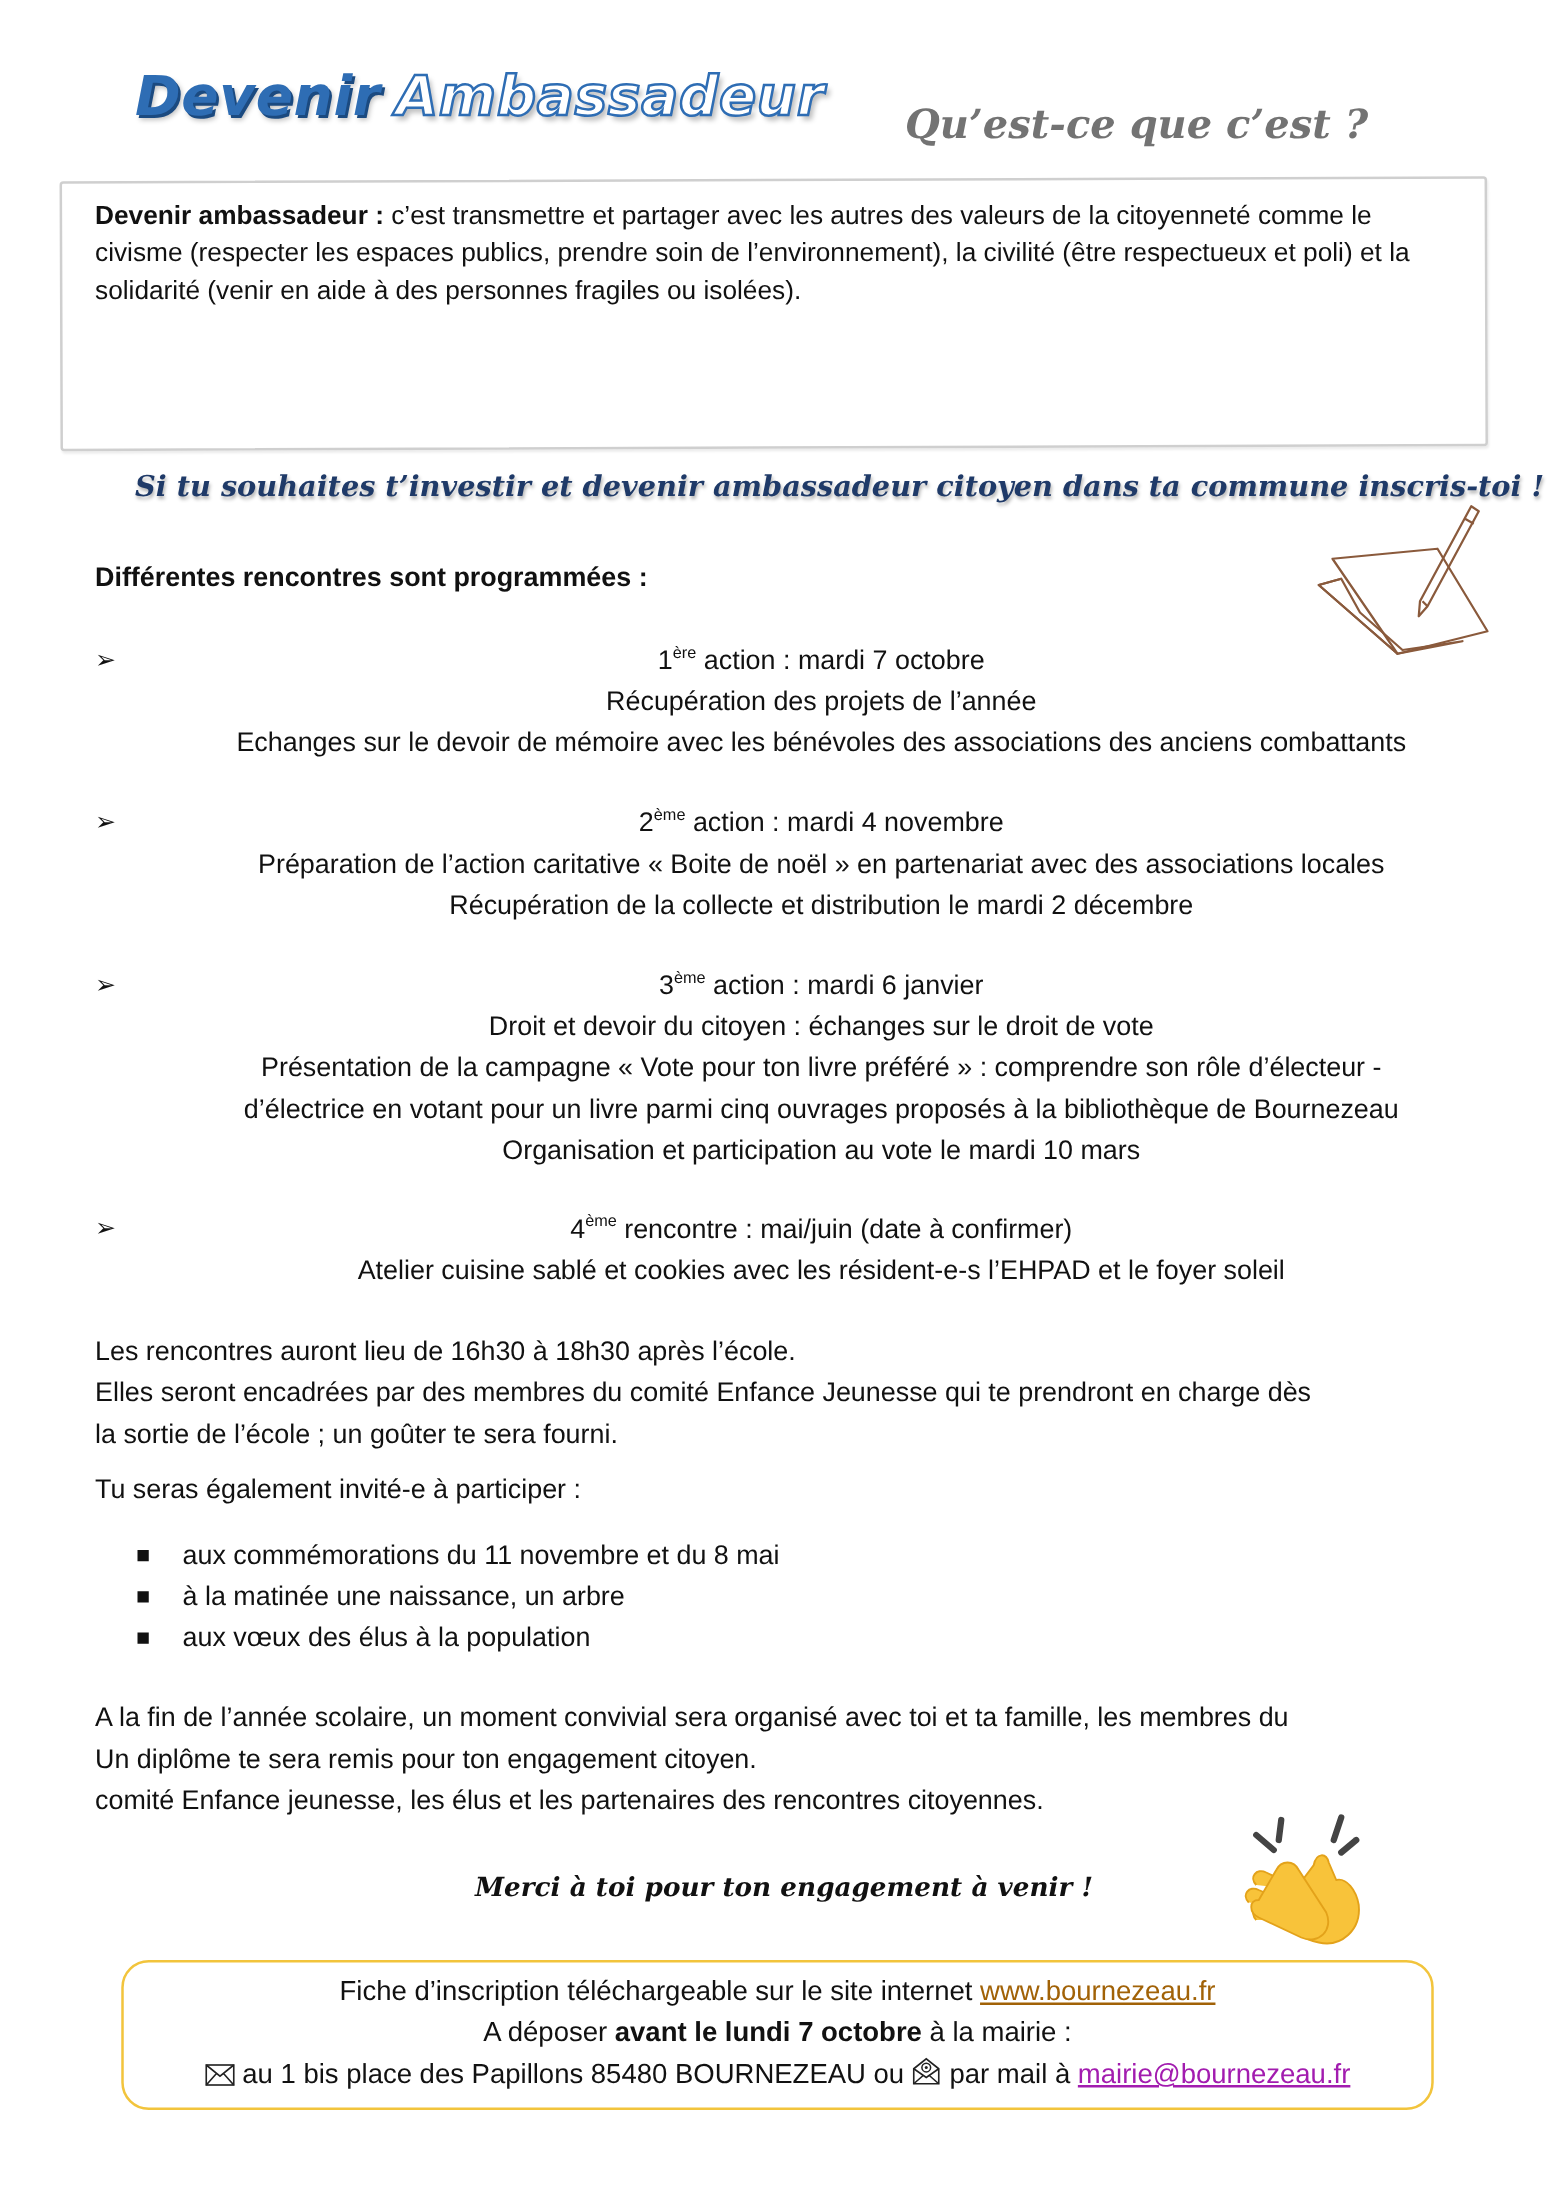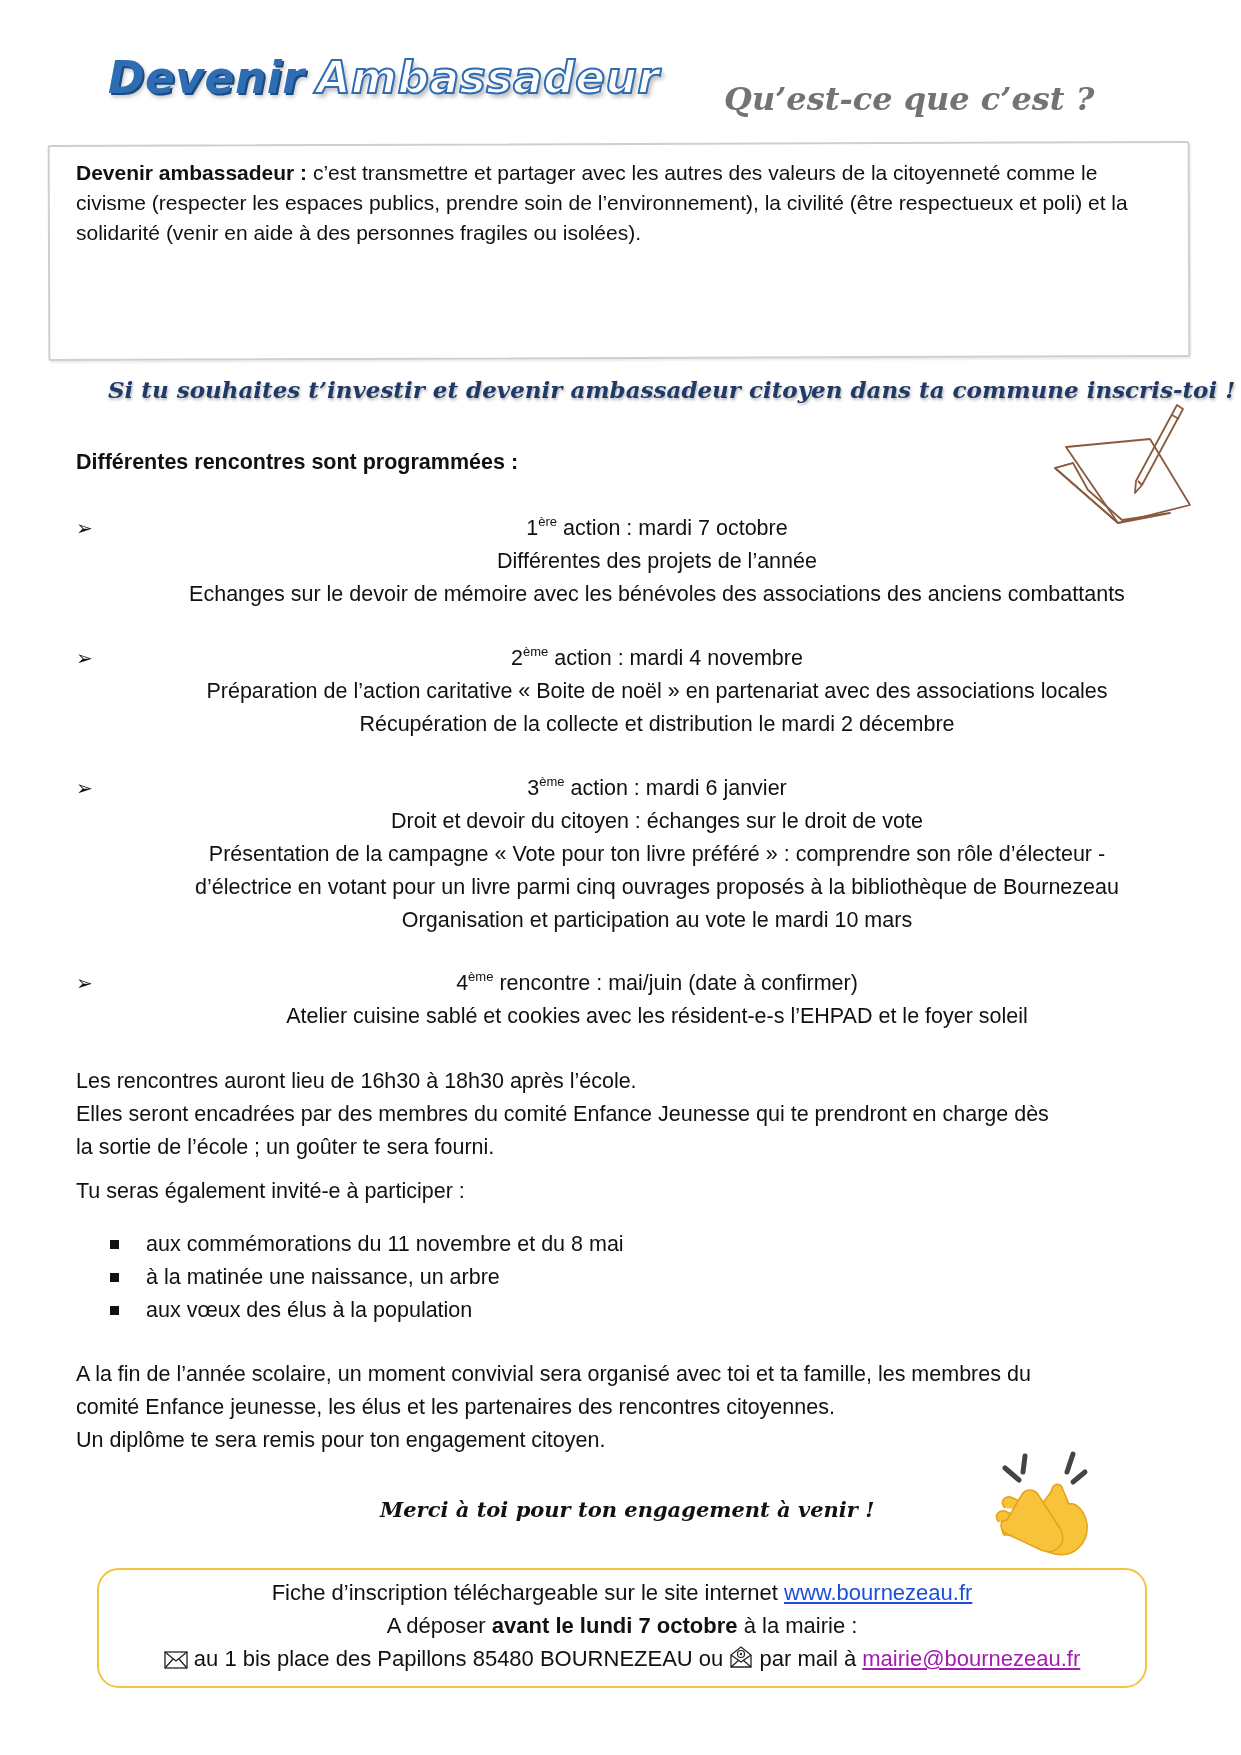--- a/index.html
+++ b/index.html
@@ -25,21 +25,21 @@
     .action .lines { position: absolute; left: 36px; top: 0; width: 1090px; text-align: center; }
     .action sup { font-size: 13px; vertical-align: 9px; line-height: 0; }
     .para { left: 76px; width: 1110px; }
     .bullets { left: 110px; }
     .bullets .b { display: flex; align-items: center; }
     .bullets .sq { width: 9px; height: 9px; background: #111; margin-right: 27px; }
     .merci { left: 380px; top: 1497px; font-family: "DejaVu Serif", serif; font-style: italic; font-weight: bold;
              font-size: 21px; white-space: nowrap; }
     .info-box { left: 97px; top: 1568px; width: 1046px; height: 116px; border: 2px solid #f2c43c; border-radius: 22px; }
     .info-text { left: 97px; top: 1576px; width: 1050px; text-align: center; font-size: 22px; line-height: 33px; }
-    .link { color: #1d4ed8; text-decoration: underline; }
+    .link { color: #a16207; text-decoration: underline; }
     .mail-link { color: #a21caf; text-decoration: underline; }
     .ico { display: inline-block; vertical-align: -3px; }
   </style>
 </head>
 <body>
 
 <div class="abs title-main">
   <span class="w1">Devenir</span><span class="w2">Ambassadeur</span>
 </div>
 <div class="abs title-q">Qu’est-ce que c’est ?</div>
@@ -61,21 +61,21 @@
     <path d="M108 86 L112 90"></path>
   </svg>
 </div>
 
 <div class="abs body-text heading">Différentes rencontres sont programmées :</div>
 
 <div class="abs body-text action" style="top:512px;">
   <span class="arrow">➢</span>
   <div class="lines">
     <div><span>1</span><sup>ère</sup><span> action : mardi 7 octobre</span></div>
-    <div>Différentes des projets de l’année</div>
+    <div>Récupération des projets de l’année</div>
     <div>Echanges sur le devoir de mémoire avec les bénévoles des associations des anciens combattants</div>
   </div>
 </div>
 
 <div class="abs body-text action" style="top:642px;">
   <span class="arrow">➢</span>
   <div class="lines">
     <div><span>2</span><sup>ème</sup><span> action : mardi 4 novembre</span></div>
     <div>Préparation de l’action caritative « Boite de noël » en partenariat avec des associations locales</div>
     <div>Récupération de la collecte et distribution le mardi 2 décembre</div>
@@ -118,22 +118,22 @@
       <span>à la matinée une naissance, un arbre</span>
     </div>
   <div class="b">
       <span class="sq"></span>
       <span>aux vœux des élus à la population</span>
     </div>
 </div>
 
 <div class="abs body-text para" style="top:1358px;">
   <div>A la fin de l’année scolaire, un moment convivial sera organisé avec toi et ta famille, les membres du</div>
+  <div>Un diplôme te sera remis pour ton engagement citoyen.</div>
   <div>comité Enfance jeunesse, les élus et les partenaires des rencontres citoyennes.</div>
-  <div>Un diplôme te sera remis pour ton engagement citoyen.</div>
 </div>
 
 <div class="abs" style="left:985px; top:1440px; width:130px; height:120px;">
   <svg width="130" height="120" viewBox="0 0 130 120">
     <g stroke="#444" stroke-width="5" stroke-linecap="round">
       <line x1="20" y1="28" x2="34" y2="40"></line>
       <line x1="40" y1="16" x2="38" y2="32"></line>
       <line x1="88" y1="14" x2="82" y2="32"></line>
       <line x1="100" y1="32" x2="88" y2="42"></line>
     </g>

